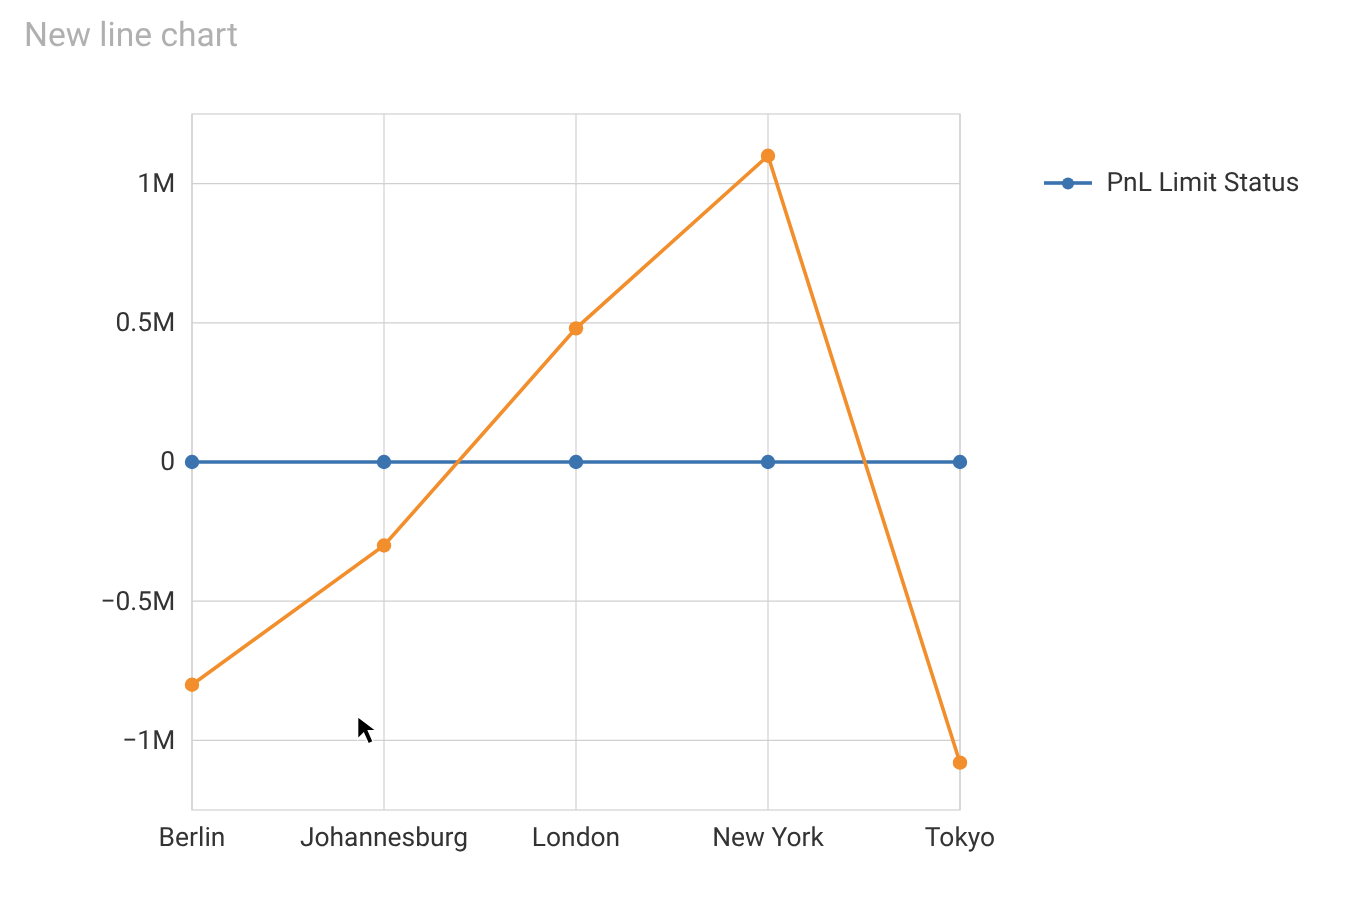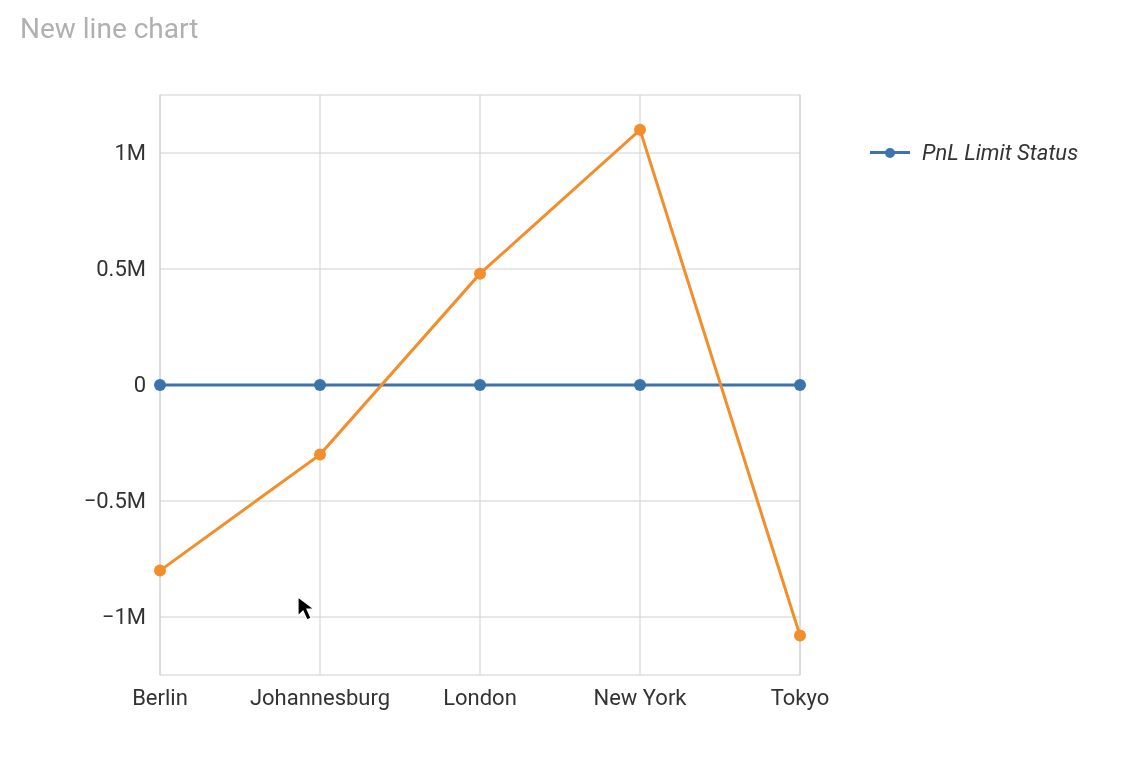--- a/index.html
+++ b/index.html
@@ -37,21 +37,20 @@
     top: 140px;
     left: 870px;
     font-size: 22px;
     color: #333333;
   }
   .legend-row {
     display: flex;
     align-items: center;
     margin-bottom: 28px;
     cursor: pointer;
-    font-style: italic;
   }
   .swatch {
     display: inline-block;
     width: 40px;
     height: 0;
     border-top-width: 3px;
     border-top-style: solid;
     position: relative;
     margin-right: 12px;
   }

